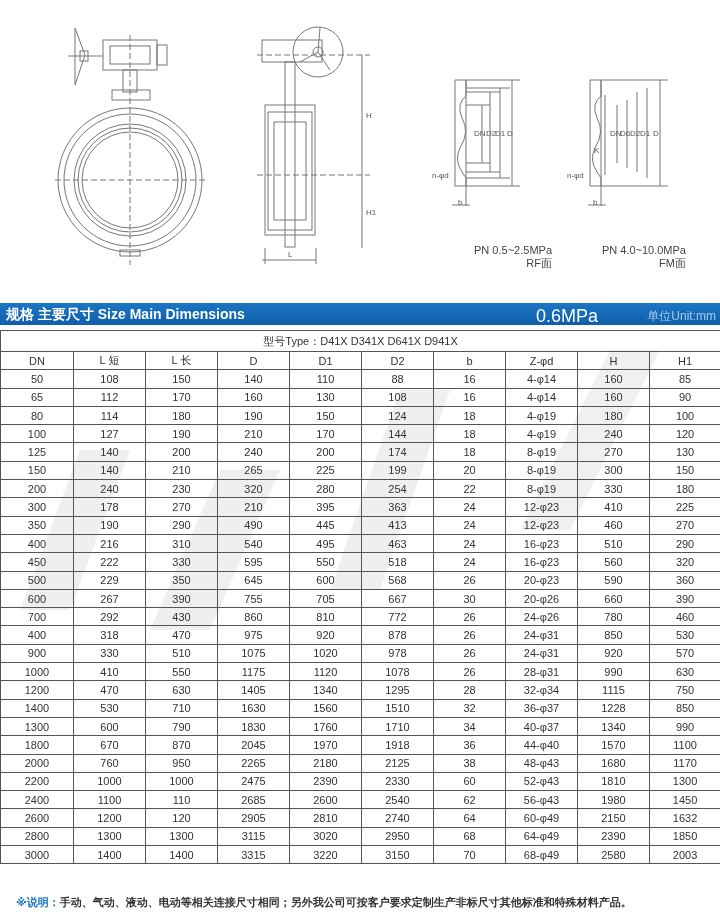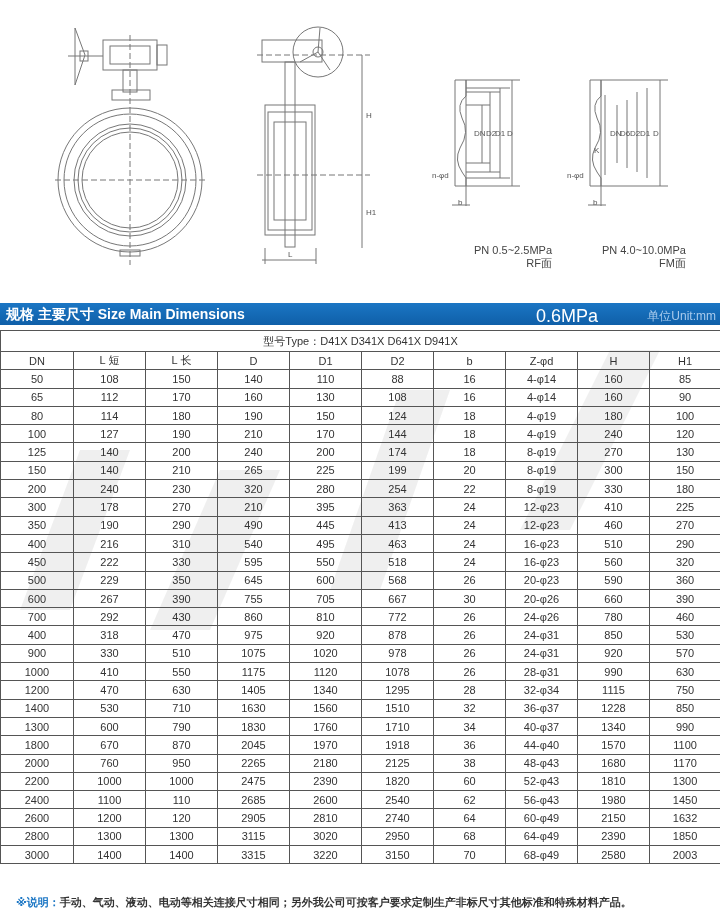--- a/index.html
+++ b/index.html
@@ -430,21 +430,21 @@
         <td>48-φ43</td>
         <td>1680</td>
         <td>1170</td>
       </tr>
       <tr>
         <td>2200</td>
         <td>1000</td>
         <td>1000</td>
         <td>2475</td>
         <td>2390</td>
-        <td>1820</td>
+        <td>2330</td>
         <td>60</td>
         <td>52-φ43</td>
         <td>1810</td>
         <td>1300</td>
       </tr>
       <tr>
         <td>2400</td>
         <td>1100</td>
         <td>110</td>
         <td>2685</td>

